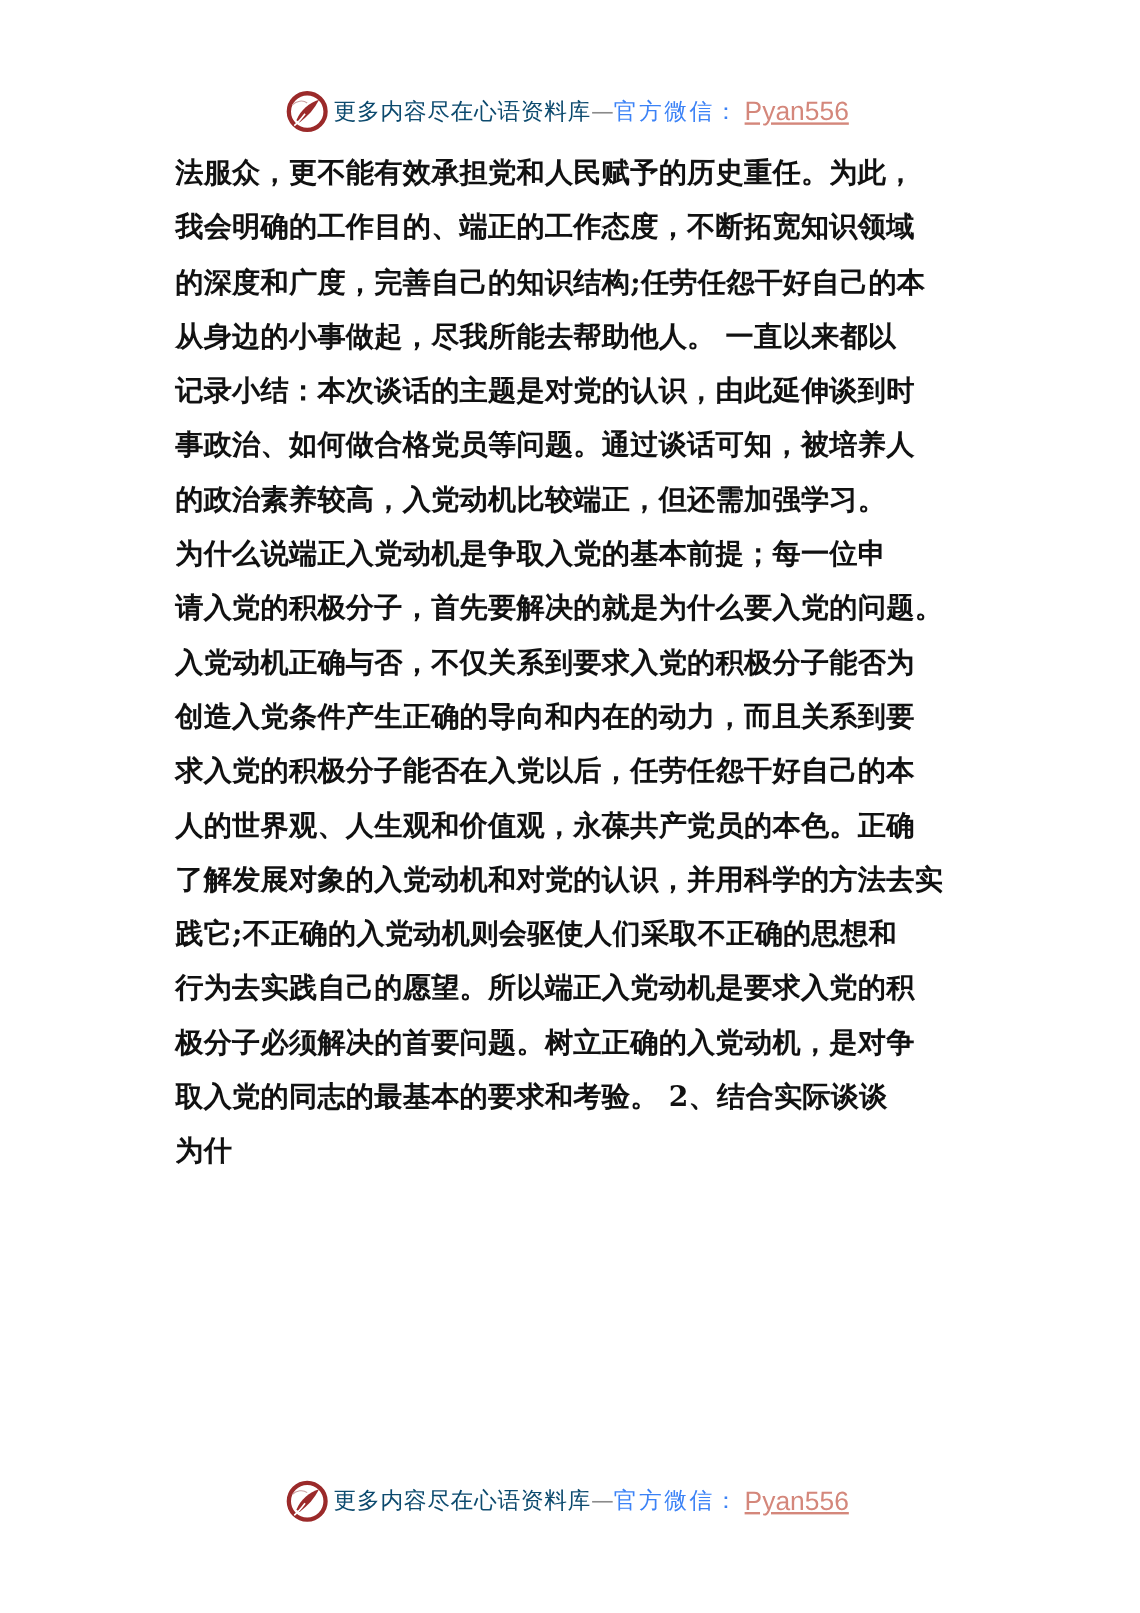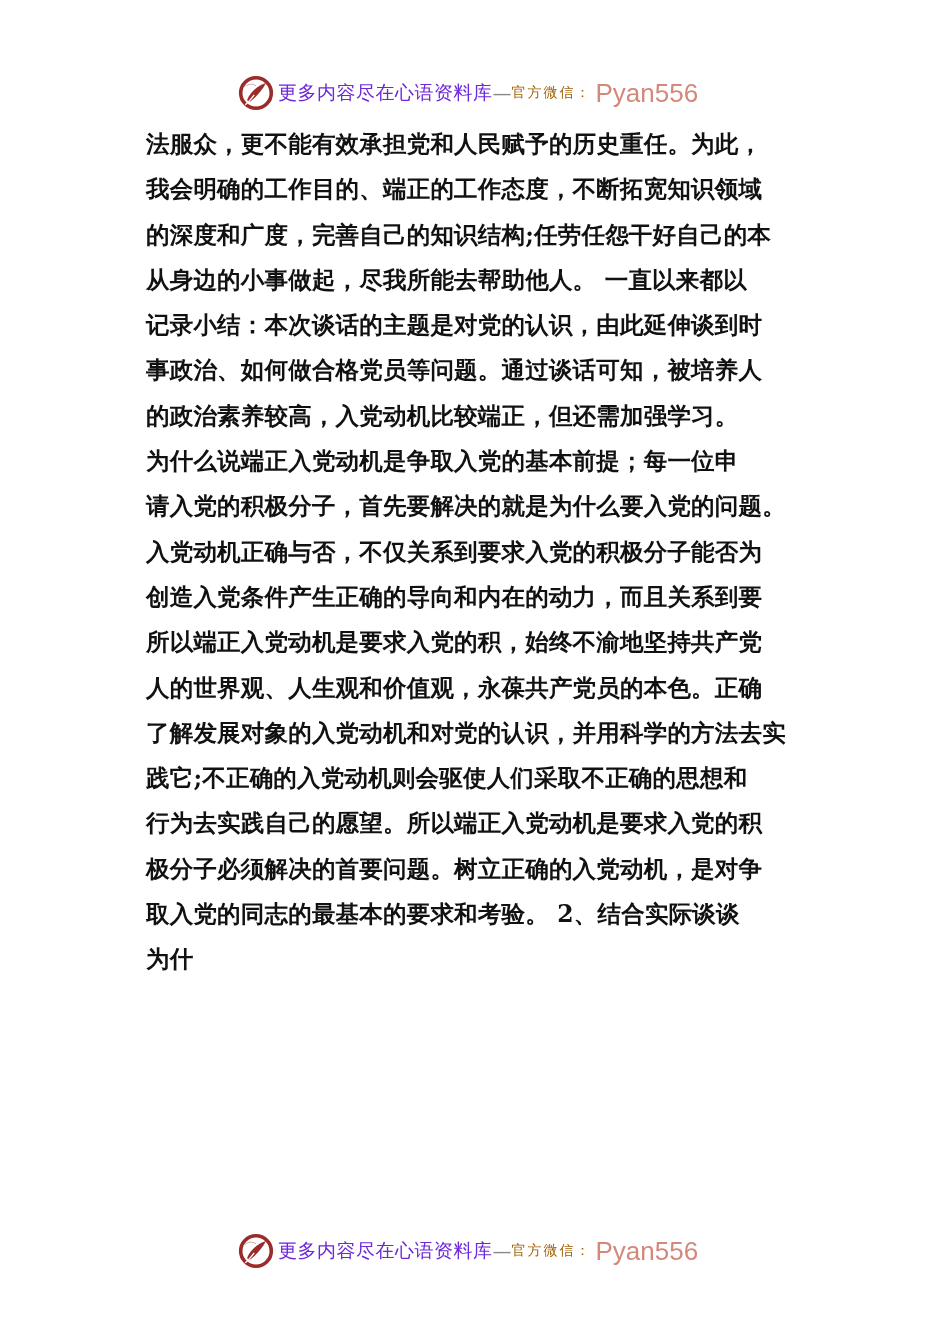--- a/index.html
+++ b/index.html
@@ -27,39 +27,40 @@
     .banner.bottom { top: 1231px; }
     .logo {
       width: 36px;
       height: 36px;
       margin-right: 4px;
       flex: 0 0 36px;
     }
     .banner-main {
       font-family: "DejaVu Serif", serif;
       font-size: 19px;
-      color: #6d28d9;
+      color: #0c4a6e;
       letter-spacing: 0.5px;
     }
     .banner-dash {
       font-family: "DejaVu Sans", sans-serif;
       font-size: 19px;
       color: #8a8a8a;
     }
     .banner-wechat {
       font-family: "DejaVu Serif", serif;
-      font-size: 14px;
-      color: #a16207;
+      font-size: 19px;
+      color: #3b82f6;
       letter-spacing: 2px;
     }
     .banner-id {
       font-family: "Liberation Sans", sans-serif;
-      font-size: 26px;
+      font-size: 22px;
       color: #d4877b;
       margin-left: 4px;
+      text-decoration: underline;
     }
     .content {
       position: absolute;
       left: 146px;
       top: 122px;
       width: 690px;
     }
     .line {
       height: 45.3px;
       line-height: 45.3px;
@@ -98,21 +99,21 @@
   <div class="line">我会明确的工作目的、端正的工作态度，不断拓宽知识领域</div>
   <div class="line">的深度和广度，完善自己的知识结构;任劳任怨干好自己的本</div>
   <div class="line">从身边的小事做起，尽我所能去帮助他人。   一直以来都以</div>
   <div class="line">记录小结：本次谈话的主题是对党的认识，由此延伸谈到时</div>
   <div class="line">事政治、如何做合格党员等问题。通过谈话可知，被培养人</div>
   <div class="line">的政治素养较高，入党动机比较端正，但还需加强学习。</div>
   <div class="line">为什么说端正入党动机是争取入党的基本前提；每一位申</div>
   <div class="line">请入党的积极分子，首先要解决的就是为什么要入党的问题。</div>
   <div class="line">入党动机正确与否，不仅关系到要求入党的积极分子能否为</div>
   <div class="line">创造入党条件产生正确的导向和内在的动力，而且关系到要</div>
-  <div class="line">所以端正入党动机是要求入党的积，始终不渝地坚持共产党</div>
+  <div class="line">求入党的积极分子能否在入党以后，任劳任怨干好自己的本</div>
   <div class="line">人的世界观、人生观和价值观，永葆共产党员的本色。正确</div>
   <div class="line">了解发展对象的入党动机和对党的认识，并用科学的方法去实</div>
   <div class="line">践它;不正确的入党动机则会驱使人们采取不正确的思想和</div>
   <div class="line">行为去实践自己的愿望。所以端正入党动机是要求入党的积</div>
   <div class="line">极分子必须解决的首要问题。树立正确的入党动机，是对争</div>
   <div class="line">取入党的同志的最基本的要求和考验。    2、结合实际谈谈</div>
   <div class="line">为什</div>
 </div>
 
 <div class="banner bottom">

